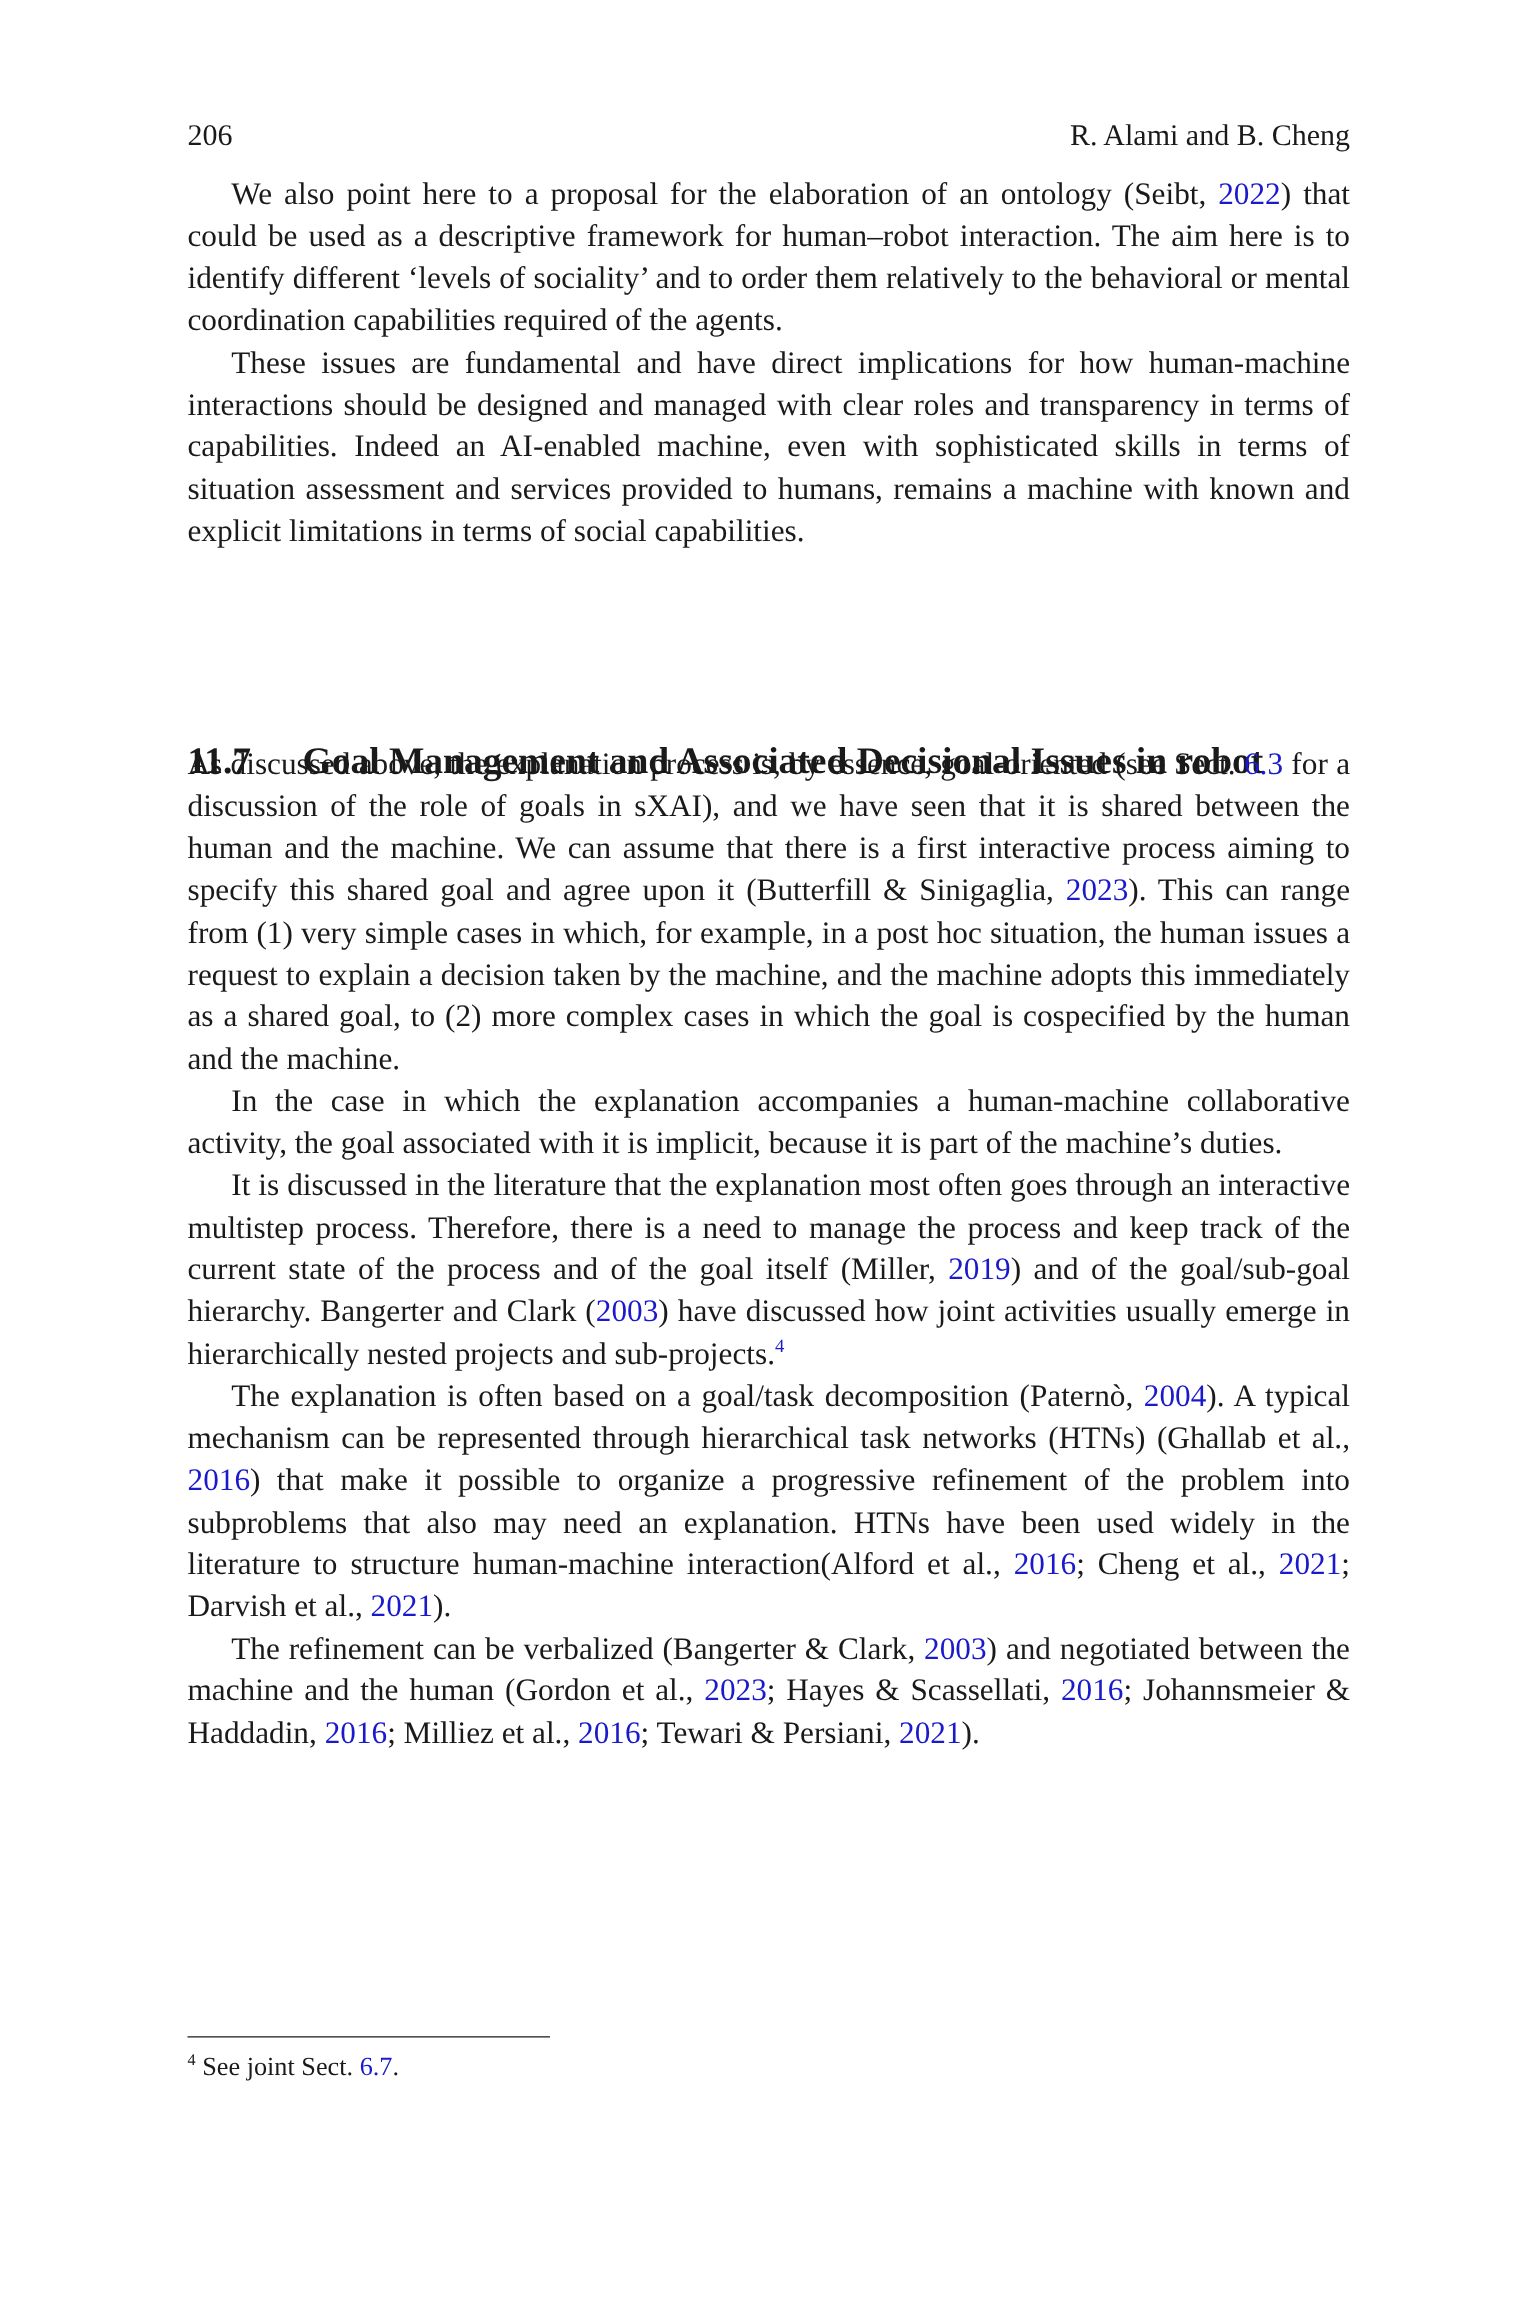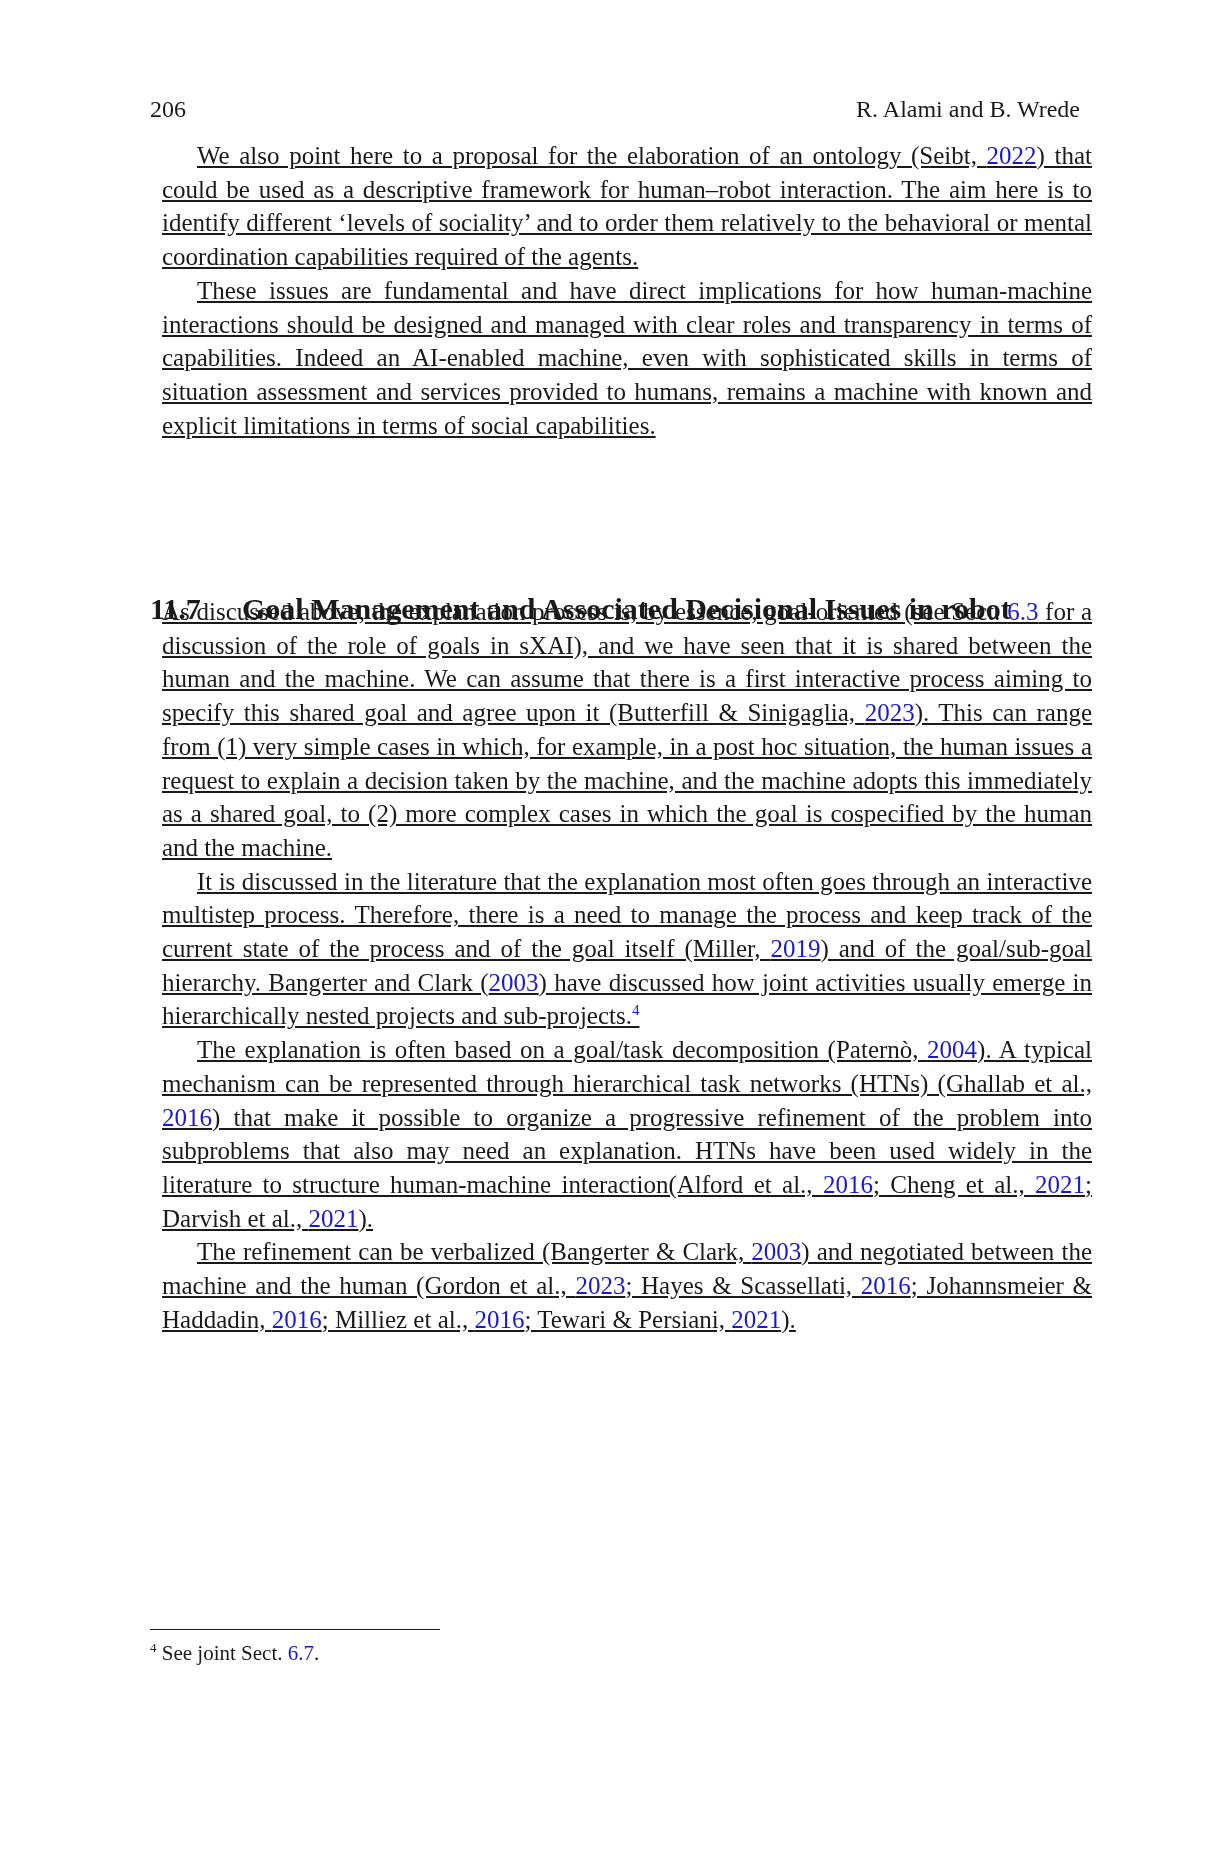--- a/index.html
+++ b/index.html
@@ -7,22 +7,22 @@
     width: 1220px; height: 1850px; position: relative; overflow: hidden;
     font-family: "Liberation Serif", "DejaVu Serif", serif;
     color: #1a1a1a;
   }
   .page-header {
     position: absolute; top: 96px; left: 150px; width: 930px;
     display: flex; justify-content: space-between;
     font-size: 24px; line-height: 26px;
   }
   .body-block {
-    position: absolute; left: 162px; width: 930px;
-    font-size: 25px; line-height: 33.7px; text-align: justify; text-decoration: underline;
+    position: absolute; left: 150px; width: 930px;
+    font-size: 25px; line-height: 33.7px; text-align: justify;
   }
   .body-block p { margin: 0; text-indent: 0; }
   .body-block p.indent { text-indent: 35px; }
   .link { color: #1a1acc; }
   .section-heading {
     position: absolute; left: 150px; top: 590px; width: 930px;
     display: flex; font-weight: bold; font-size: 30px; line-height: 38px; justify-content: space-between;
   }
   .section-number { width: 92px; flex: 0 0 92px; }
   .section-title { flex: 1; }
@@ -35,35 +35,36 @@
     position: absolute; left: 150px; top: 1640px;
     font-size: 21px; line-height: 26px;
   }
   .footnote sup { font-size: 13px; }
 </style>
 </head>
 <body>
 
 <div class="page-header">
   <span>206</span>
-  <span>R. Alami and B. Wrede</span>
+  <span>R. Alami and B. Cheng</span>
 </div>
 
 <div class="body-block" style="top:139px;">
   <p class="indent"><span>We also point here to a proposal for the elaboration of an ontology (Seibt, </span><a class="link">2022</a><span>) that could be used as a descriptive framework for human–robot interaction. The aim here is to identify different ‘levels of sociality’ and to order them relatively to the behavioral or mental coordination capabilities required of the agents.</span></p>
   <p class="indent">These issues are fundamental and have direct implications for how human-machine interactions should be designed and managed with clear roles and transparency in terms of capabilities. Indeed an AI-enabled machine, even with sophisticated skills in terms of situation assessment and services provided to humans, remains a machine with known and explicit limitations in terms of social capabilities.</p>
 </div>
 
 <div class="section-heading">
   <span class="section-number">11.7</span>
   <span class="section-title">Goal Management and Associated Decisional Issues in robot</span>
 </div>
 
 <div class="body-block" style="top:595px;">
   <p><span>As discussed above, the explanation process is, by essence, goal-oriented (see Sect. </span><a class="link">6.3</a><span> for a discussion of the role of goals in sXAI), and we have seen that it is shared between the human and the machine. We can assume that there is a first interactive process aiming to specify this shared goal and agree upon it (Butterfill &amp; Sinigaglia, </span><a class="link">2023</a><span>). This can range from (1) very simple cases in which, for example, in a post hoc situation, the human issues a request to explain a decision taken by the machine, and the machine adopts this immediately as a shared goal, to (2) more complex cases in which the goal is cospecified by the human and the machine.</span></p>
+  <p class="indent">In the case in which the explanation accompanies a human-machine collaborative activity, the goal associated with it is implicit, because it is part of the machine’s duties.</p>
   <p class="indent"><span>It is discussed in the literature that the explanation most often goes through an interactive multistep process. Therefore, there is a need to manage the process and keep track of the current state of the process and of the goal itself (Miller, </span><a class="link">2019</a><span>) and of the goal/sub-goal hierarchy. Bangerter and Clark (</span><a class="link">2003</a><span>) have discussed how joint activities usually emerge in hierarchically nested projects and sub-projects.</span><sup><a class="link">4</a></sup></p>
   <p class="indent"><span>The explanation is often based on a goal/task decomposition (Paternò, </span><a class="link">2004</a><span>). A typical mechanism can be represented through hierarchical task networks (HTNs) (Ghallab et al., </span><a class="link">2016</a><span>) that make it possible to organize a progressive refinement of the problem into subproblems that also may need an explanation. HTNs have been used widely in the literature to structure human-machine interaction(Alford et al., </span><a class="link">2016</a><span>; Cheng et al., </span><a class="link">2021</a><span>; Darvish et al., </span><a class="link">2021</a><span>).</span></p>
   <p class="indent"><span>The refinement can be verbalized (Bangerter &amp; Clark, </span><a class="link">2003</a><span>) and negotiated between the machine and the human (Gordon et al., </span><a class="link">2023</a><span>; Hayes &amp; Scassellati, </span><a class="link">2016</a><span>; Johannsmeier &amp; Haddadin, </span><a class="link">2016</a><span>; Milliez et al., </span><a class="link">2016</a><span>; Tewari &amp; Persiani, </span><a class="link">2021</a><span>).</span></p>
 </div>
 
 <div class="footnote-rule"></div>
 <div class="footnote">
   <sup>4</sup>
   <span>See joint Sect. </span><a class="link">6.7</a><span>.</span>
 </div>

